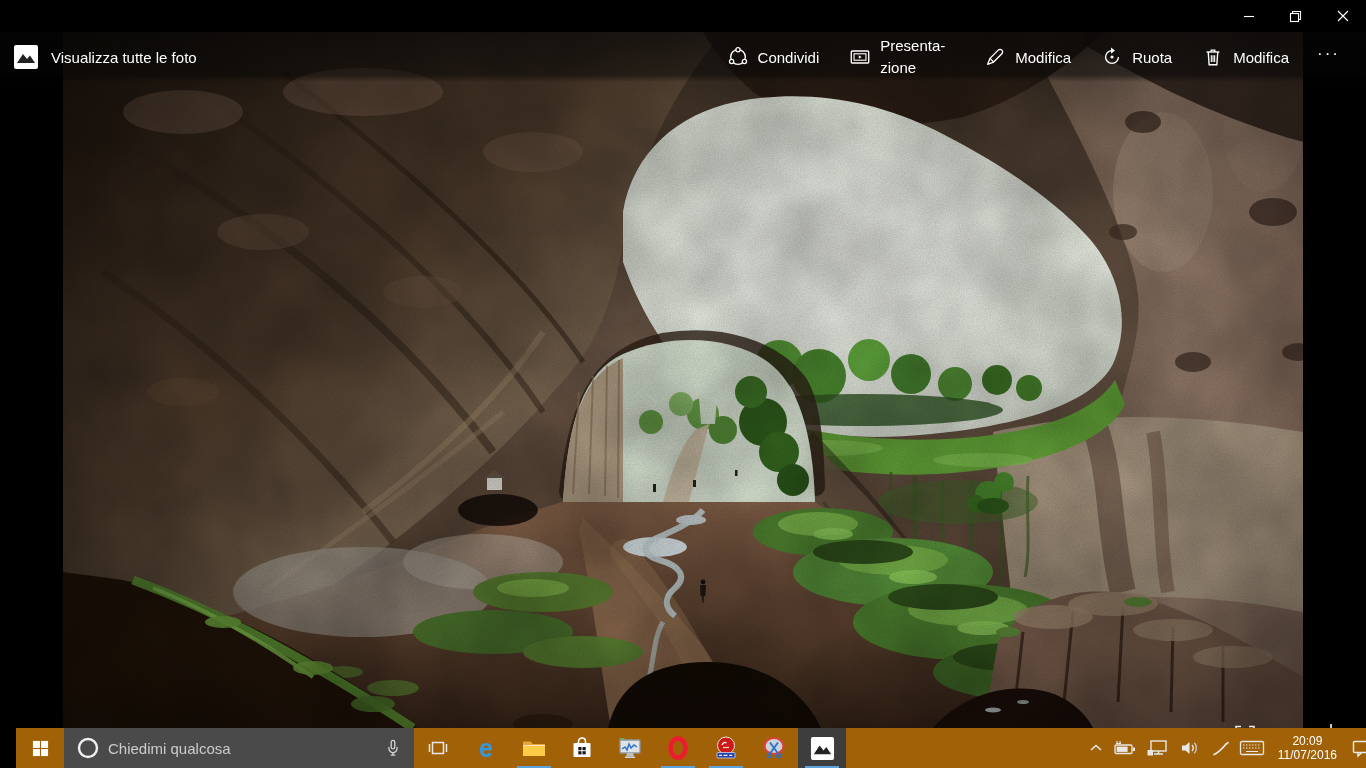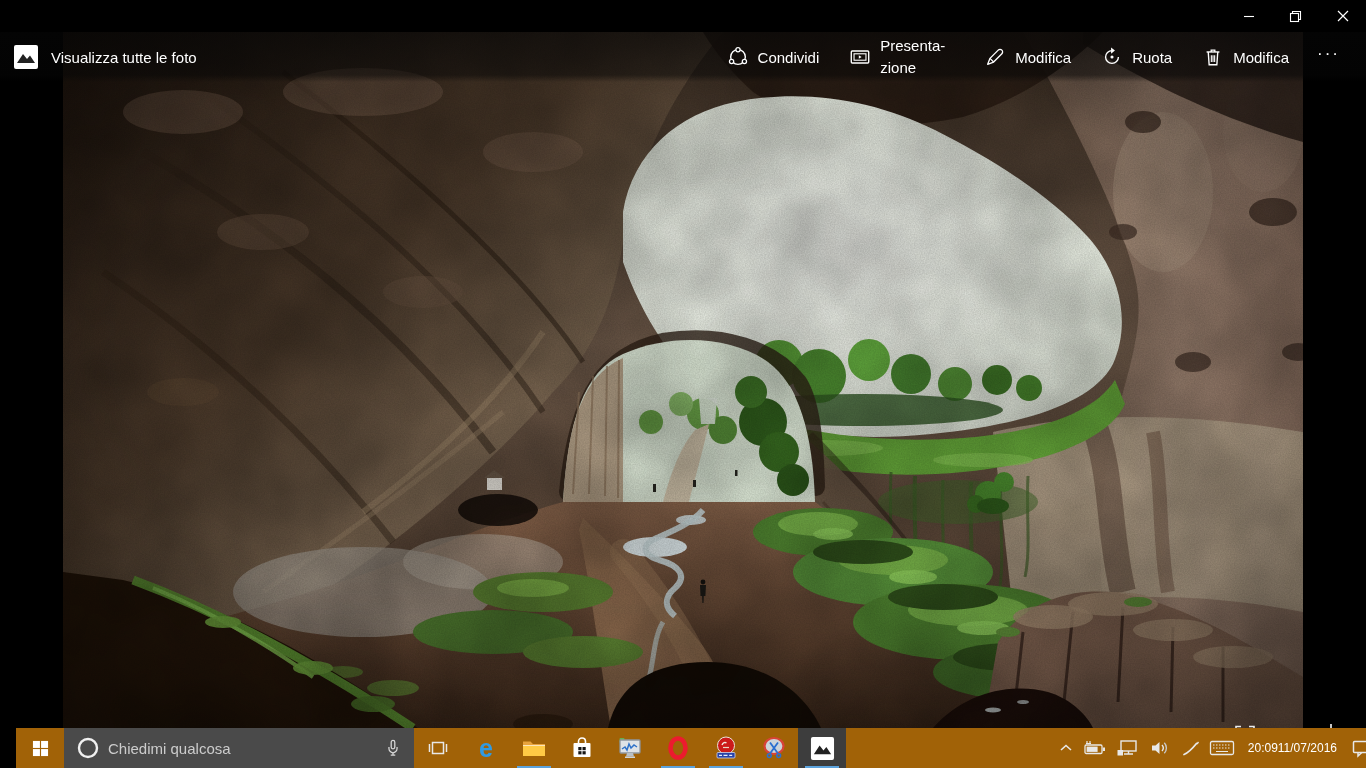--- a/index.html
+++ b/index.html
@@ -48,21 +48,21 @@
                      margin-left:44px; width:240px; }
   .tb-search input::placeholder { color:#cccccc; opacity:1; }
   .cortana-ring { position:absolute; left:13px; top:9px; }
   .mic { position:absolute; right:12px; top:10px; }
   .tb-apps { display:flex; }
   .tb-app { width:48px; position:relative; display:flex; align-items:center; justify-content:center; }
   .tb-app.active { background:#3d3d3d; }
   .runline { position:absolute; bottom:0; left:7px; right:7px; height:2px; background:#5ca3dd; }
   .tray { margin-left:auto; display:flex; align-items:center; gap:9px; padding-right:10px; }
   .tray-ic { display:flex; align-items:center; justify-content:center; }
-  .clock { display:flex; align-items:center; justify-content:space-between;
+  .clock { display:flex; flex-direction:column; align-items:center; justify-content:space-between;
            color:#ffffff; font-size:12px; line-height:14px; padding:0 4px; }
 </style>
 </head>
 <body>
 
 <div class="screen">
 
   <div class="stage">
     <div class="photo">
       <svg viewBox="0 0 1240 696">

